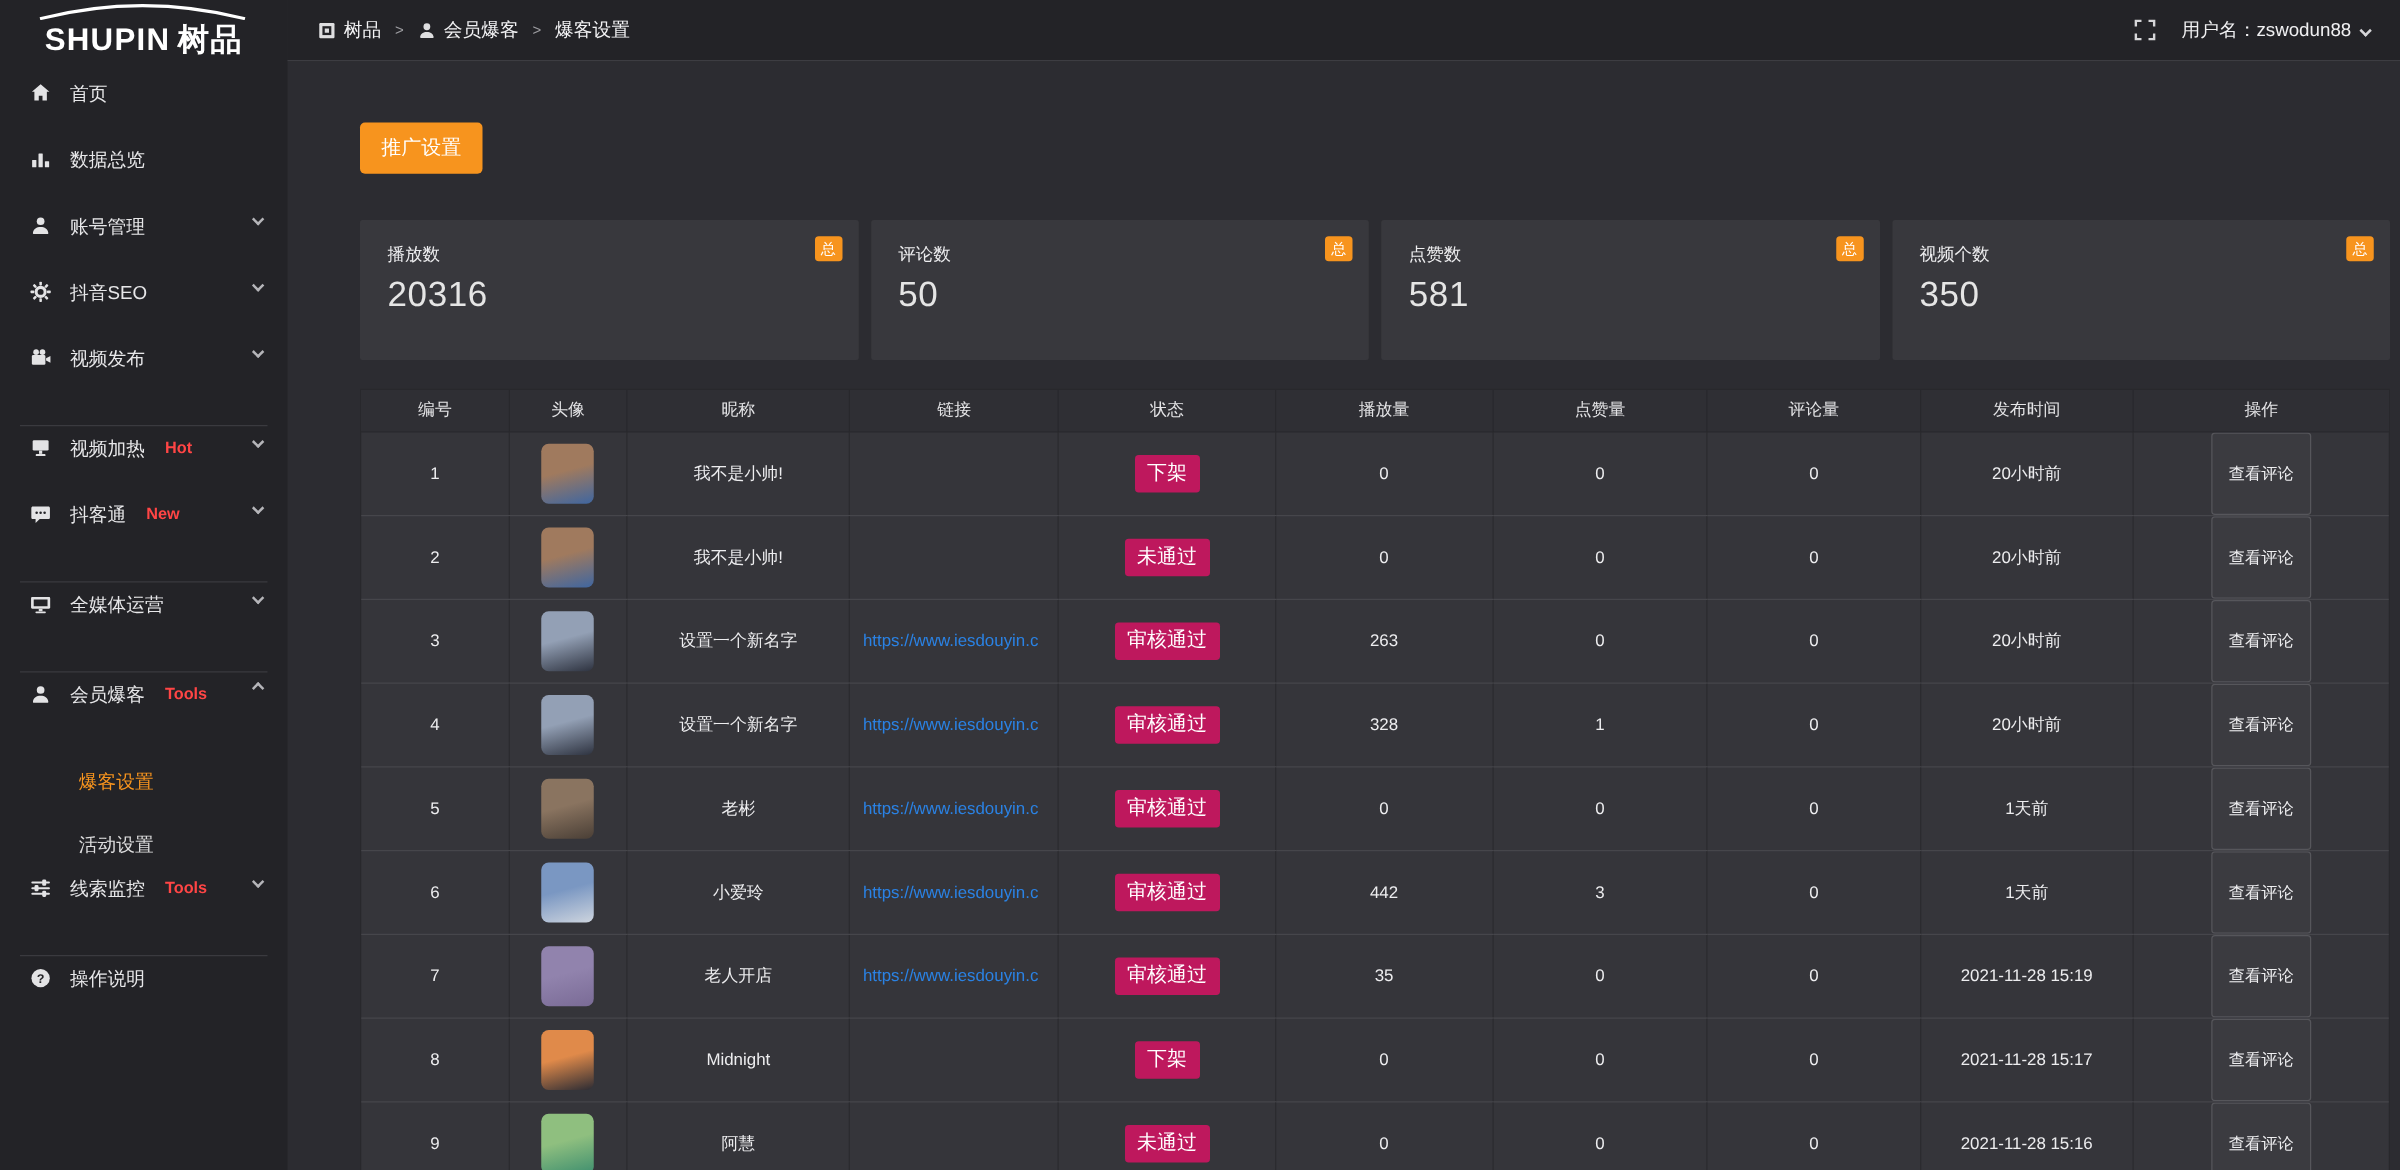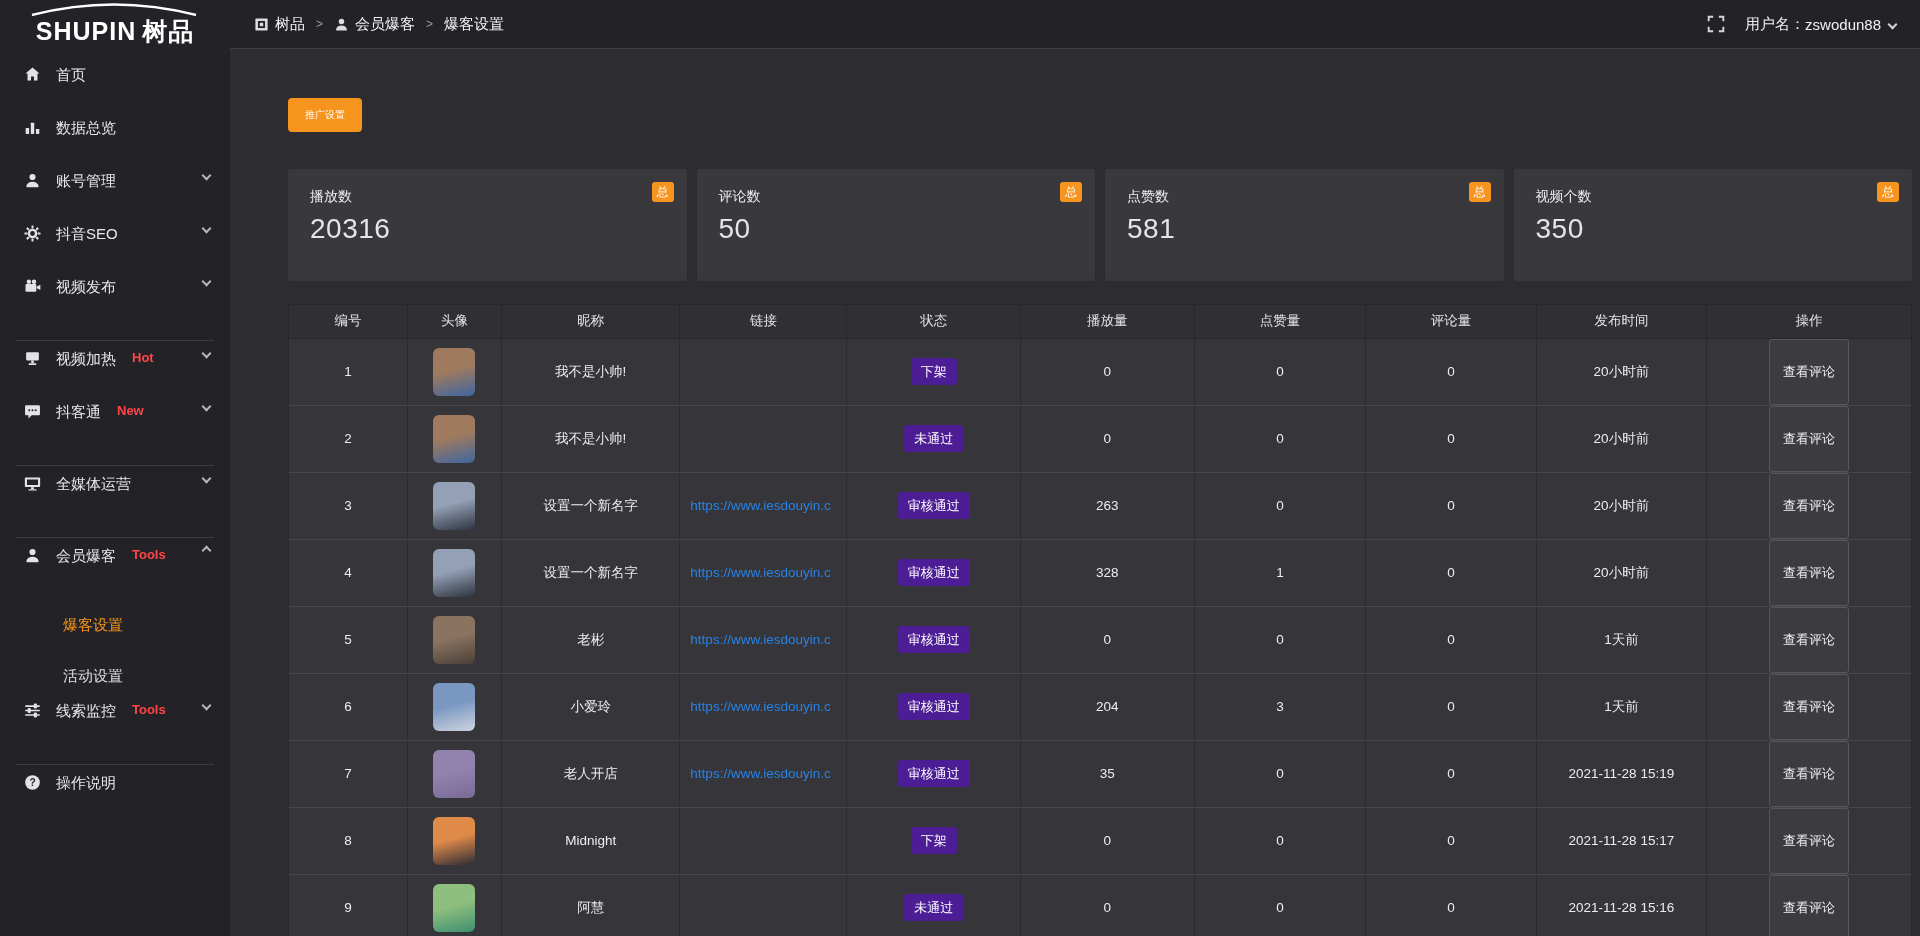--- a/index.html
+++ b/index.html
@@ -32,36 +32,36 @@
   .crumb .ci{width:15px;height:15px;margin-right:6px;display:inline-flex;color:#dedee0}
   .crumb .ci svg{width:100%;height:100%}
   .crumb .sep{color:#9c9ca0;margin:0 11px;font-size:12px}
   .top-right{margin-left:auto;display:flex;align-items:center;gap:20px}
   .fs-btn{width:18px;height:18px;color:#d5d5d8;cursor:pointer;display:inline-flex}
   .user{display:flex;align-items:center;font-size:15px;color:#f0f0f2;cursor:pointer}
   .user .chev{margin-left:8px;border-color:#d5d5d8}
 
   
   .main{flex:1;padding:49px 8px 0 58px;overflow:hidden}
-  .promo-btn{background:#f7941e;color:#fff;border:none;font-size:10px;padding:10px 17px;border-radius:4px;cursor:pointer;font-family:inherit}
+  .promo-btn{background:#f7941e;color:#fff;border:none;font-size:16px;padding:10px 17px;border-radius:4px;cursor:pointer;font-family:inherit}
   .stats{display:flex;gap:10px;margin-top:37px}
   .card{flex:1;background:#38383d;height:112px;position:relative;padding:19px 22px;border-radius:2px}
   .card .lbl{font-size:14px;color:#ededef}
   .card .val{font-size:28px;margin-top:7px;color:#e5e5e5;letter-spacing:.5px}
   .card .tot{position:absolute;top:13px;right:13px;background:#f7941e;color:#fff;font-size:12px;line-height:1;padding:4px 5px;border-radius:3px}
 
   .table-wrap{margin-top:23px;border:1px solid #28282c}
   table{width:100%;border-collapse:collapse;table-layout:fixed;background:#35353a;font-size:13.5px}
   th{height:33px;background:#2f2f34;font-weight:normal;color:#e4e4e6;border-right:1px solid #28282c;border-bottom:1px solid #28282c}
   td{height:64px;text-align:center;color:#ededef;border-right:1px solid #2b2b2f;border-bottom:1px solid #46464b;overflow:hidden;white-space:nowrap}
   th:last-child,td:last-child{border-right:none}
   td.link-cell{text-align:left;padding:0 4px 0 10px;color:#2a82e4}
   td.link-cell span{cursor:pointer}
   .avatar{width:42px;height:48px;border-radius:6px;margin:0 auto}
-  .status-btn{display:inline-block;background:#4c1d95;color:#fff;padding:7px 10px;border-radius:3px;font-size:13px;line-height:1;cursor:pointer}
+  .status-btn{display:inline-block;background:#be185d;color:#fff;padding:7px 10px;border-radius:3px;font-size:16px;line-height:1;cursor:pointer}
   .action-btn{background:#3b3b40;border:1px solid #56565b;color:#eeeef0;font-size:13px;padding:23px 13px;border-radius:3px;cursor:pointer;font-family:inherit}
   tr.partial td{border-bottom:none}
 </style>
 </head>
 <body>
 
 <aside class="sidebar">
   <div class="logo">
     <svg class="arc" width="172" height="13" viewBox="0 0 172 13">
       <path d="M4 12 Q86 -9 168 12" stroke="#ffffff" stroke-width="2.4" fill="none"></path>
@@ -380,21 +380,21 @@
               <td><button class="action-btn">查看评论</button></td>
             </tr>
             <tr>
               <td>6</td>
               <td>
                 <div class="avatar" style="background: linear-gradient(165deg, rgb(122, 151, 194) 45%, rgb(205, 212, 222));"></div>
               </td>
               <td>小爱玲</td>
               <td class="link-cell"><span>https://www.iesdouyin.c</span></td>
               <td><span class="status-btn">审核通过</span></td>
-              <td>204</td>
+              <td>442</td>
               <td>3</td>
               <td>0</td>
               <td>1天前</td>
               <td><button class="action-btn">查看评论</button></td>
             </tr>
             <tr>
               <td>7</td>
               <td>
                 <div class="avatar" style="background: linear-gradient(165deg, rgb(145, 131, 173) 45%, rgb(122, 107, 150));"></div>
               </td>

